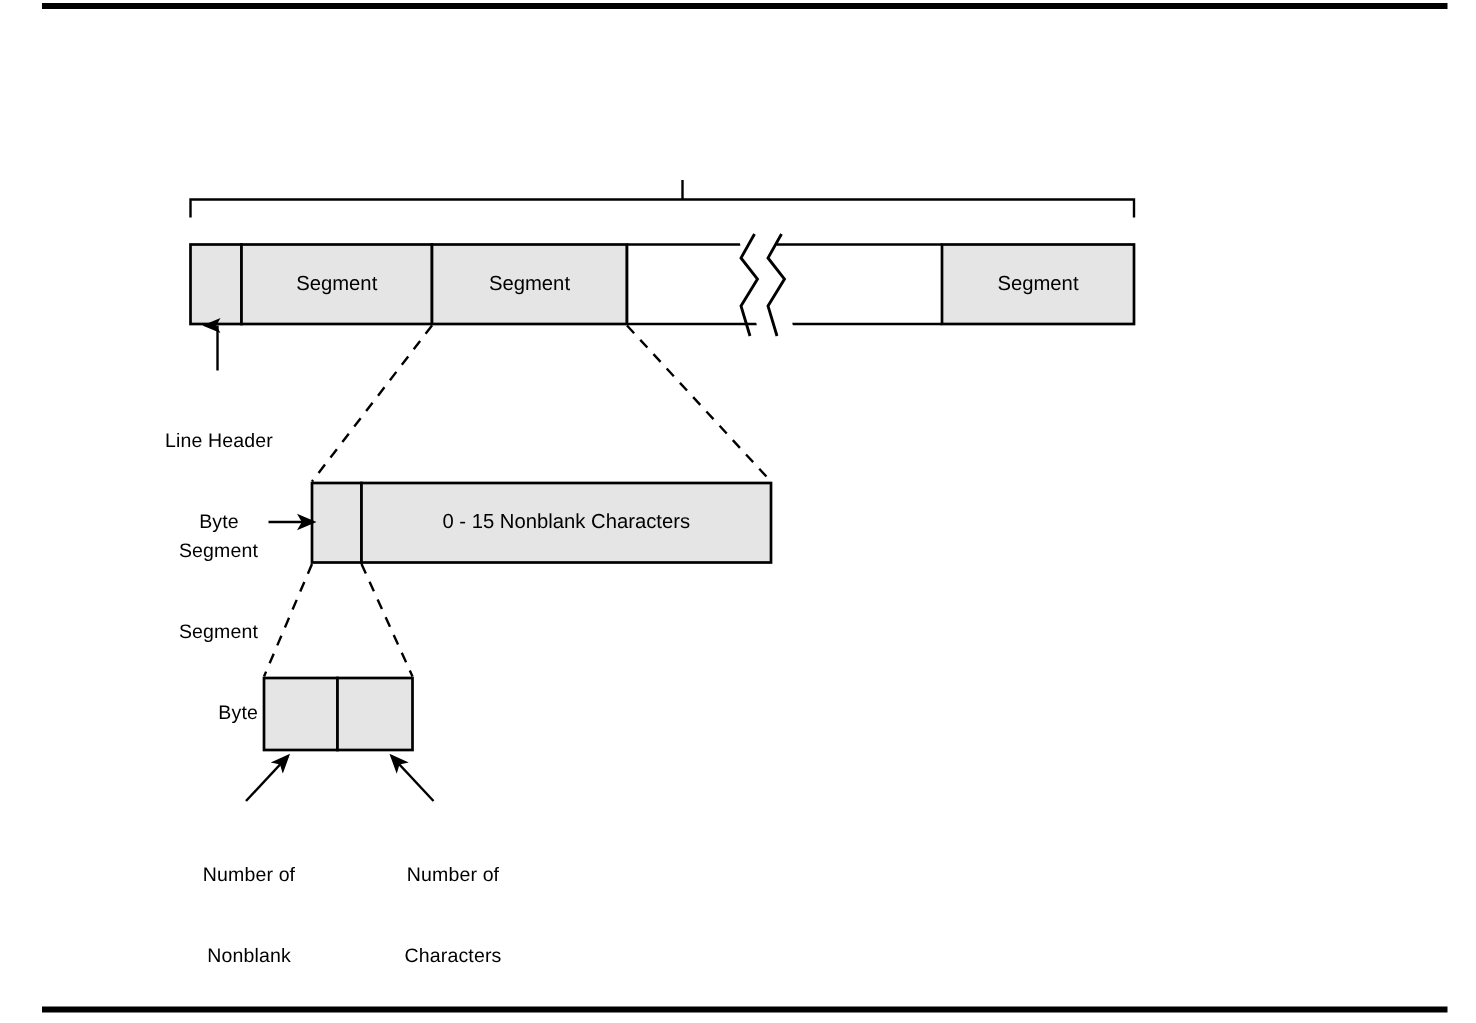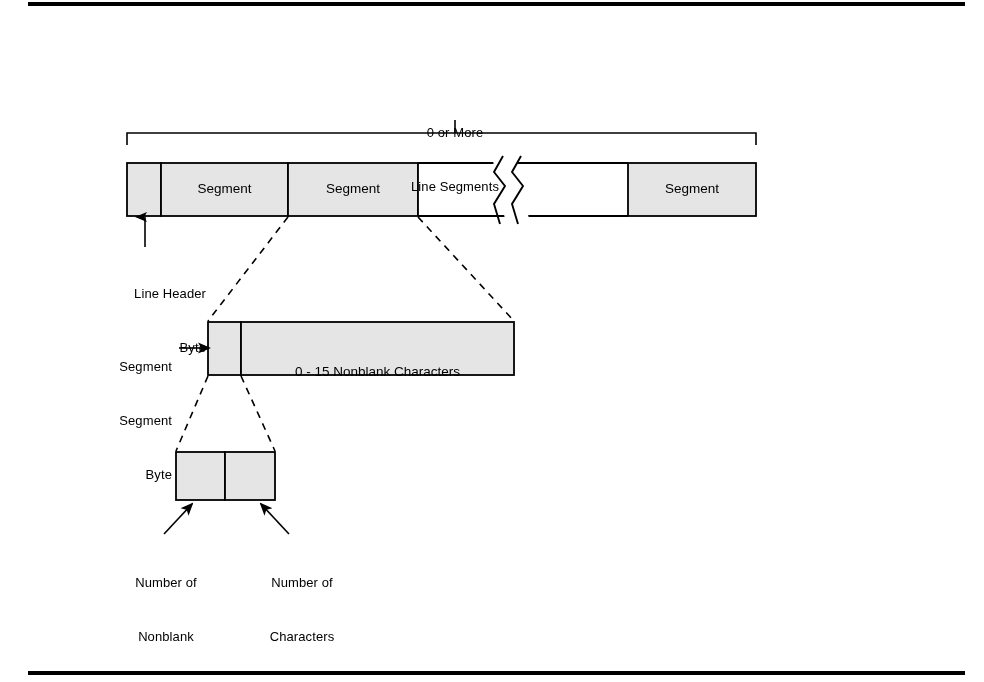--- a/index.html
+++ b/index.html
@@ -79,41 +79,37 @@
       <rect x="176" y="452" width="49" height="48" fill="#e5e5e5" stroke="#000" stroke-width="1.8"></rect>
       <rect x="225" y="452" width="50" height="48" fill="#e5e5e5" stroke="#000" stroke-width="1.8"></rect>
     </g>
 
     <g stroke="#000" stroke-width="1.6" fill="none">
       <line x1="164" y1="534" x2="192" y2="504" marker-end="url(#arrowHead)"></line>
       <line x1="289" y1="534" x2="261" y2="504" marker-end="url(#arrowHead)"></line>
     </g>
   </svg>
 
-  <div class="lbl c" style="left:355px;top:88px;width:200px;">
-    <div>0 or More</div>
-    <div>Line Segments</div>
-  </div>
 
   <div class="cellmark" style="left:161px;top:181px;width:127px;">Segment</div>
   <div class="cellmark" style="left:288px;top:181px;width:130px;">Segment</div>
   <div class="cellmark" style="left:628px;top:181px;width:128px;">Segment</div>
 
-  <div class="lbl c" style="left:86px;top:249px;width:120px;text-align:right;">
+  <div class="lbl c" style="left:86px;top:249px;width:120px;">
     <div>Line Header</div>
     <div>Byte</div>
   </div>
 
   <div class="lbl r" style="left:52px;top:322px;width:120px;">
     <div>Segment</div>
     <div>Segment</div>
     <div>Byte</div>
   </div>
 
-  <div class="cellmark" style="left:241px;top:340px;width:273px;margin-top:24px;">0 - 15 Nonblank Characters</div>
+  <div class="cellmark" style="left:241px;top:340px;width:273px;">0 - 15 Nonblank Characters</div>
 
   <div class="lbl c" style="left:106px;top:538px;width:120px;">
     <div>Number of</div>
     <div>Nonblank</div>
     
   </div>
 
   <div class="lbl c" style="left:242px;top:538px;width:120px;">
     <div>Number of</div>
     <div>Characters</div>

